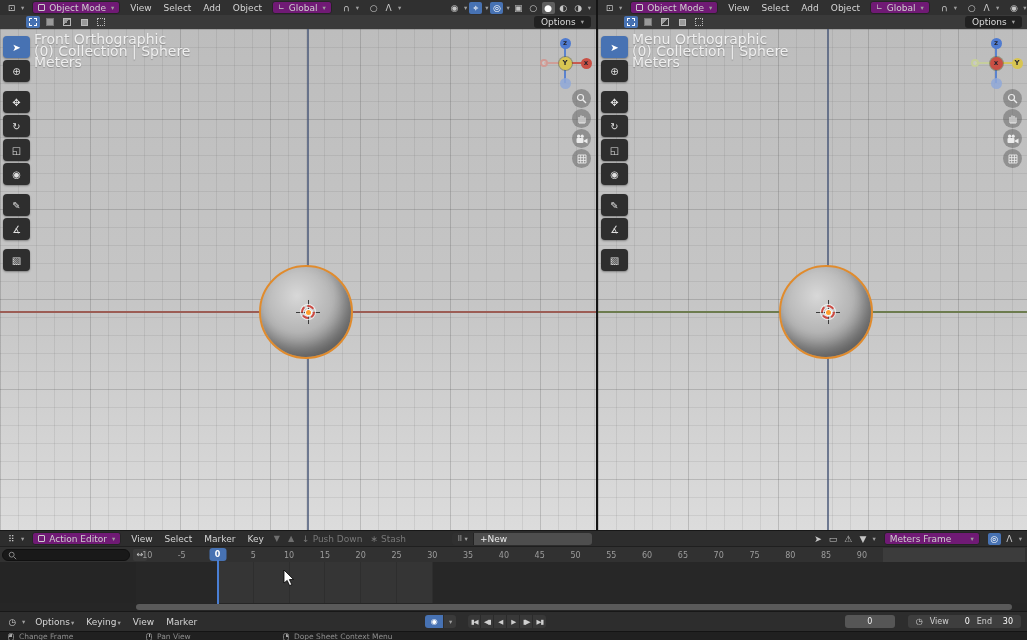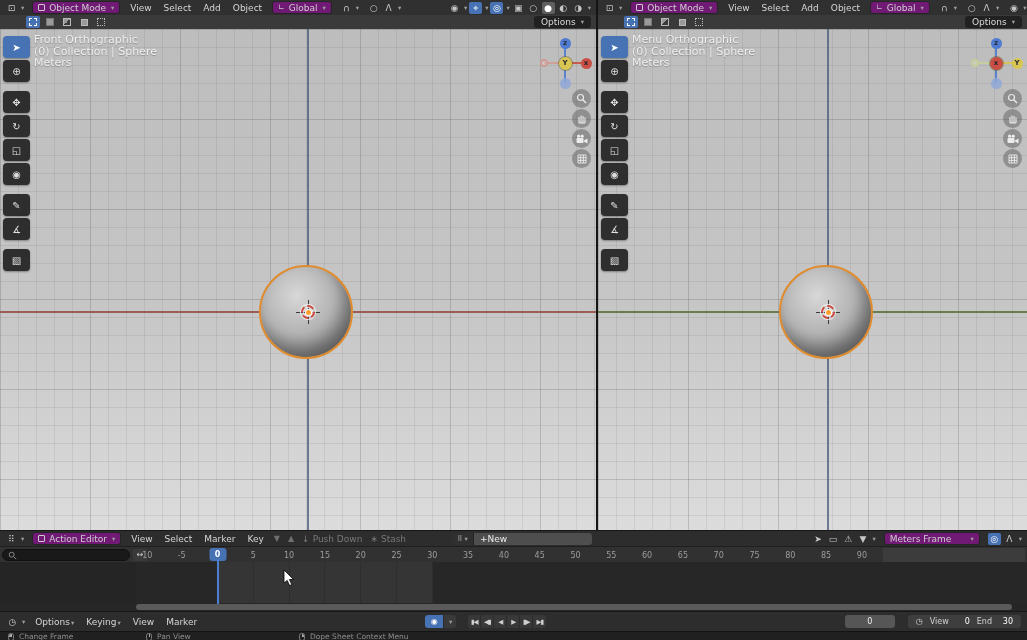--- a/index.html
+++ b/index.html
@@ -46,21 +46,21 @@
 .arm.v{left:26px;top:6px;width:2px;height:40px}
 .arm.hl{left:6px;top:25px;width:21px;height:2px}
 .arm.hr{left:27px;top:25px;width:21px;height:2px}
 .ball{position:absolute;width:11px;height:11px;border-radius:50%;font-size:7px;line-height:11px;text-align:center;color:#26262e;font-weight:bold}
 .ball.up{left:21.5px;top:.5px}
 .ball.dn{left:21.5px;top:40.5px;opacity:.85}
 .ball.lf{left:1.5px;top:21.5px}
 .ball.rt{left:42.5px;top:20.5px}
 .ball.ct{left:20.5px;top:19.5px;width:13px;height:13px;line-height:13px;box-shadow:0 0 0 1px rgba(90,90,40,.45)}
 .ball.hollow{width:8px;height:8px;border:2px solid;background:rgba(230,230,230,.25)}
-.ovl{position:absolute;left:34px;top:5px;font-size:11px;line-height:11.5px;color:#efefef;text-shadow:0 1px 1px rgba(80,80,80,.45)}
+.ovl{position:absolute;left:34px;top:5px;font-size:14px;line-height:11.5px;color:#efefef;text-shadow:0 1px 1px rgba(80,80,80,.45)}
 .axh{position:absolute;left:0;right:0;height:1.5px}
 .axv{position:absolute;top:0;bottom:0;width:1.5px;opacity:.75}
 .sphere{position:absolute;width:94px;height:94px;border-radius:50%;border:2px solid #e08b2d;background:radial-gradient(circle at 40% 32%,#d8d8d8,#b4b4b4 45%,#8d8d8d 70%,#616161 96%);box-shadow:inset -6px -10px 14px rgba(0,0,0,.25)}
 .c3d{position:absolute;width:24px;height:24px}
 .c3d .ch{position:absolute;left:0;top:11.5px;width:24px;height:1px;background:#3c3c3c}
 .c3d .cv{position:absolute;left:11.5px;top:0;width:1px;height:24px;background:#3c3c3c}
 .c3d .cc{position:absolute;left:5px;top:5px;width:14px;height:14px;border-radius:50%;border:2px dashed #cf4a42;box-shadow:0 0 0 1px rgba(255,255,255,.75),inset 0 0 0 1px rgba(255,255,255,.75)}
 .c3d .co{position:absolute;left:9.5px;top:9.5px;width:5px;height:5px;border-radius:50%;background:#ff9e2b;box-shadow:0 0 0 1px #fff}
 .ds{position:absolute;left:0;top:530px;width:1027px;height:81px;background:#262626}
 .dsh{height:16px;background:#2d2d2d;border-top:1px solid #171717;display:flex;align-items:center;gap:8px;padding:0 5px;font-size:9px;position:relative;white-space:nowrap}
@@ -475,19 +475,19 @@
         <i></i>
       </span>
       <span>Change Frame</span>
     </div>
     <div class="sbi" style="left: 146px;">
       <span class="mouse mouse-middle">
         <i></i>
       </span>
       <span>Pan View</span>
     </div>
-    <div class="sbi" style="left: 283px; margin-left: 16px;">
+    <div class="sbi" style="left: 283px;">
       <span class="mouse mouse-right">
         <i></i>
       </span>
       <span>Dope Sheet Context Menu</span>
     </div>
   </div>
 
 </body></html>

